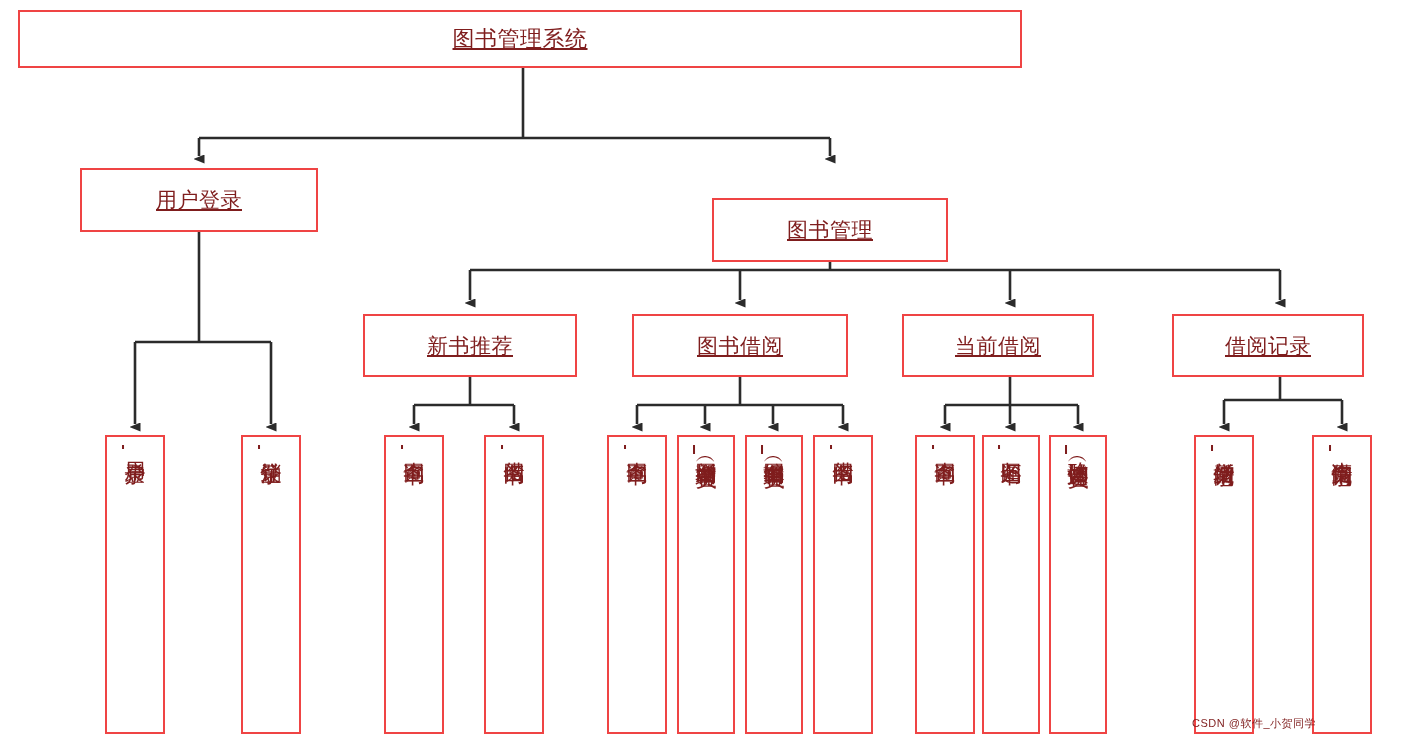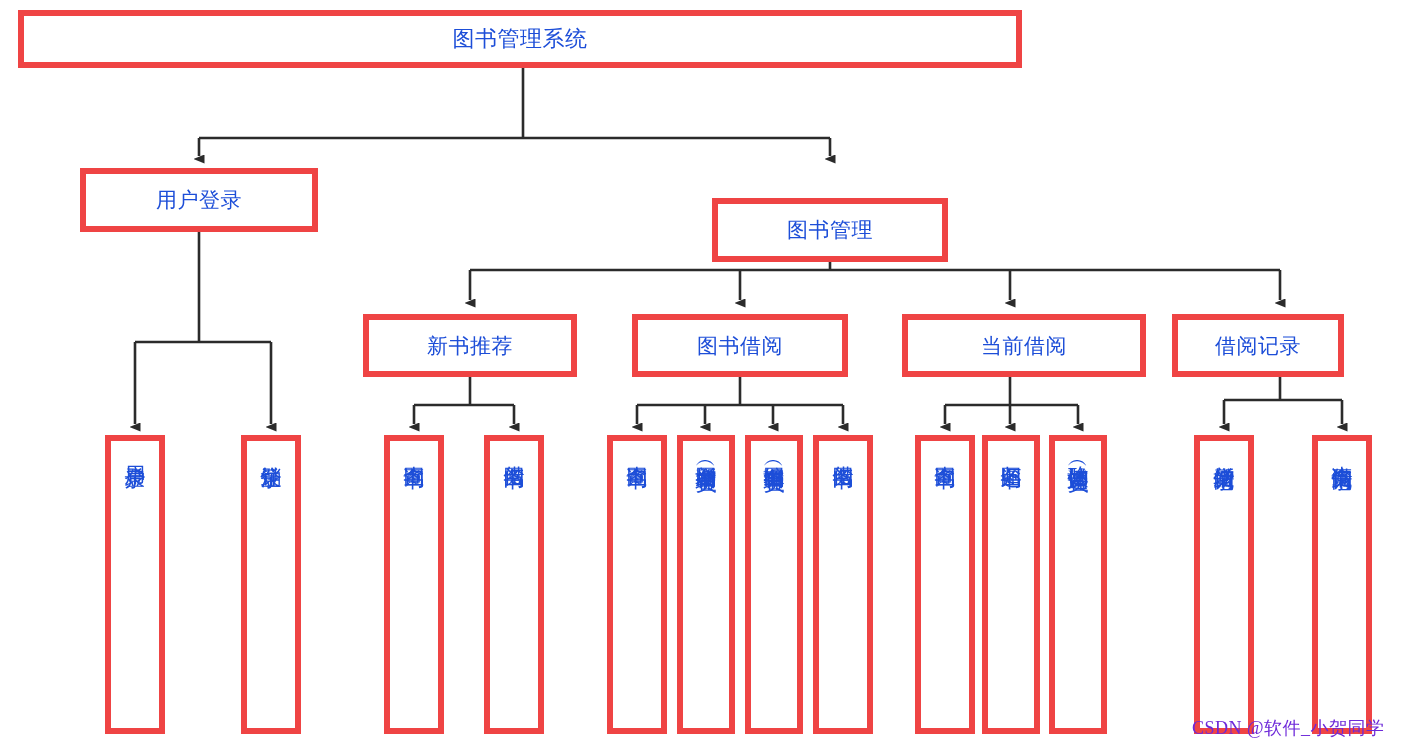--- a/index.html
+++ b/index.html
@@ -23,25 +23,26 @@
     left: 0;
     top: 0;
     width: 1405px;
     height: 747px;
     pointer-events: none;
   }
   .node {
     position: absolute;
     box-sizing: border-box;
     background: #ffffff;
-    border: 6px solid #ef4444;
+    border: 2px solid #ef4444;
     display: flex;
     align-items: center;
     justify-content: center;
-    color: #1d4ed8;
+    color: #7f1d1d;
+    text-decoration: underline;
   }
   .node .node-label {
     display: block;
     text-align: center;
     line-height: 1.12;
     letter-spacing: 0.5px;
   }
   .node.horizontal .node-label {
     writing-mode: horizontal-tb;
     font-size: 21px;
@@ -53,26 +54,25 @@
   .node.vertical .node-label {
     writing-mode: vertical-rl;
     text-orientation: upright;
     font-size: 21px;
     line-height: 1.05;
     letter-spacing: 1px;
   }
   .node.root .node-label { font-size: 22px; }
   .watermark {
     position: absolute;
-    color: #6d28d9;
-    font-size: 18px;
+    color: #7f1d1d;
+    font-size: 11px;
     white-space: nowrap;
     letter-spacing: 0.5px;
     user-select: none;
-    font-family: Liberation Serif, serif;
   }
 </style>
 </head>
 <body>
 
 <div id="diagram-canvas">
 
   <svg id="edge-layer" width="1405" height="747" viewBox="0 0 1405 747" xmlns="http://www.w3.org/2000/svg">
     <defs>
       <marker id="arrow" markerWidth="9" markerHeight="11" refX="1.5" refY="5.5" orient="auto" markerUnits="userSpaceOnUse">
@@ -149,25 +149,25 @@
   </div>
 
   <div class="node horizontal" style="left:632px; top:314px; width:216px; height:63px;">
     <span class="node-label">图书借阅</span>
   </div>
 
   <div class="node horizontal" style="left:363px; top:314px; width:214px; height:63px;">
     <span class="node-label">新书推荐</span>
   </div>
 
-  <div class="node horizontal" style="left:902px; top:314px; width:244px; height:63px;">
+  <div class="node horizontal" style="left:902px; top:314px; width:192px; height:63px;">
     <span class="node-label">当前借阅</span>
   </div>
 
-  <div class="node horizontal" style="left:1172px; top:314px; width:172px; height:63px;">
+  <div class="node horizontal" style="left:1172px; top:314px; width:192px; height:63px;">
     <span class="node-label">借阅记录</span>
   </div>
 
   <div class="node vertical" style="left:105px; top:435px; width:60px; height:299px;">
     <span class="node-label">用户登录</span>
   </div>
 
   <div class="node vertical" style="left:241px; top:435px; width:60px; height:299px;">
     <span class="node-label">注销登录</span>
   </div>

